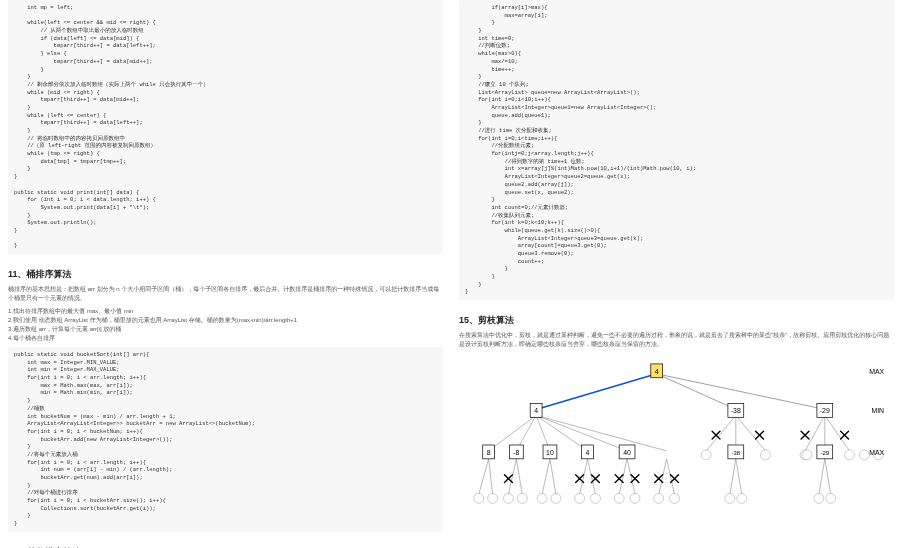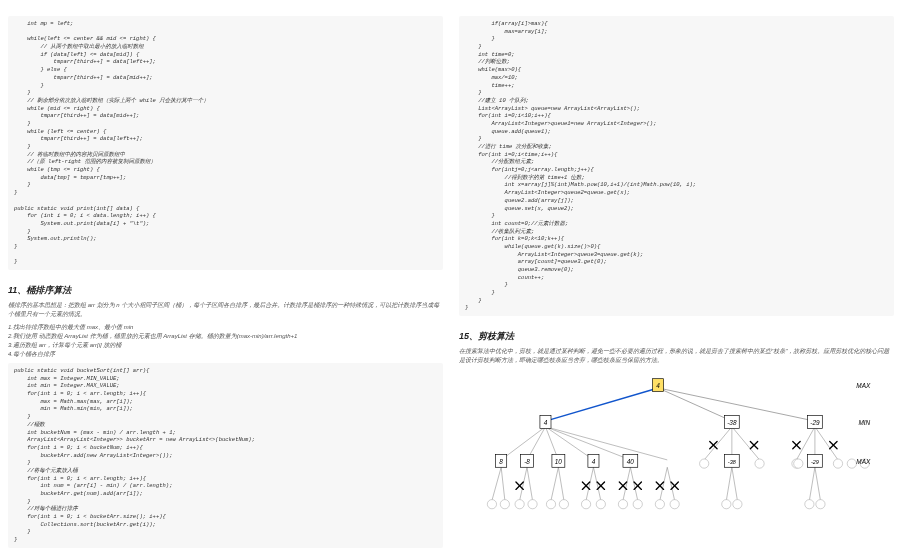--- a/index.html
+++ b/index.html
@@ -8,24 +8,23 @@
       background: #fff;
       width: 902px;
       height: 548px;
       overflow: hidden;
       display: flex;
       font-size: 6px;
       color: #333;
     }
     .col {
       flex: 1;
-      padding: 16px 8px;
+      padding: 0 8px;
       display: flex;
       flex-direction: column;
-      font-style: italic;
     }
     .code-block {
       background: #f7f7f7;
       border-radius: 2px;
       padding: 4px 6px;
       font-family: "Courier New", monospace;
       font-size: 5.5px;
       line-height: 1.4;
       white-space: pre;
       color: #333;

